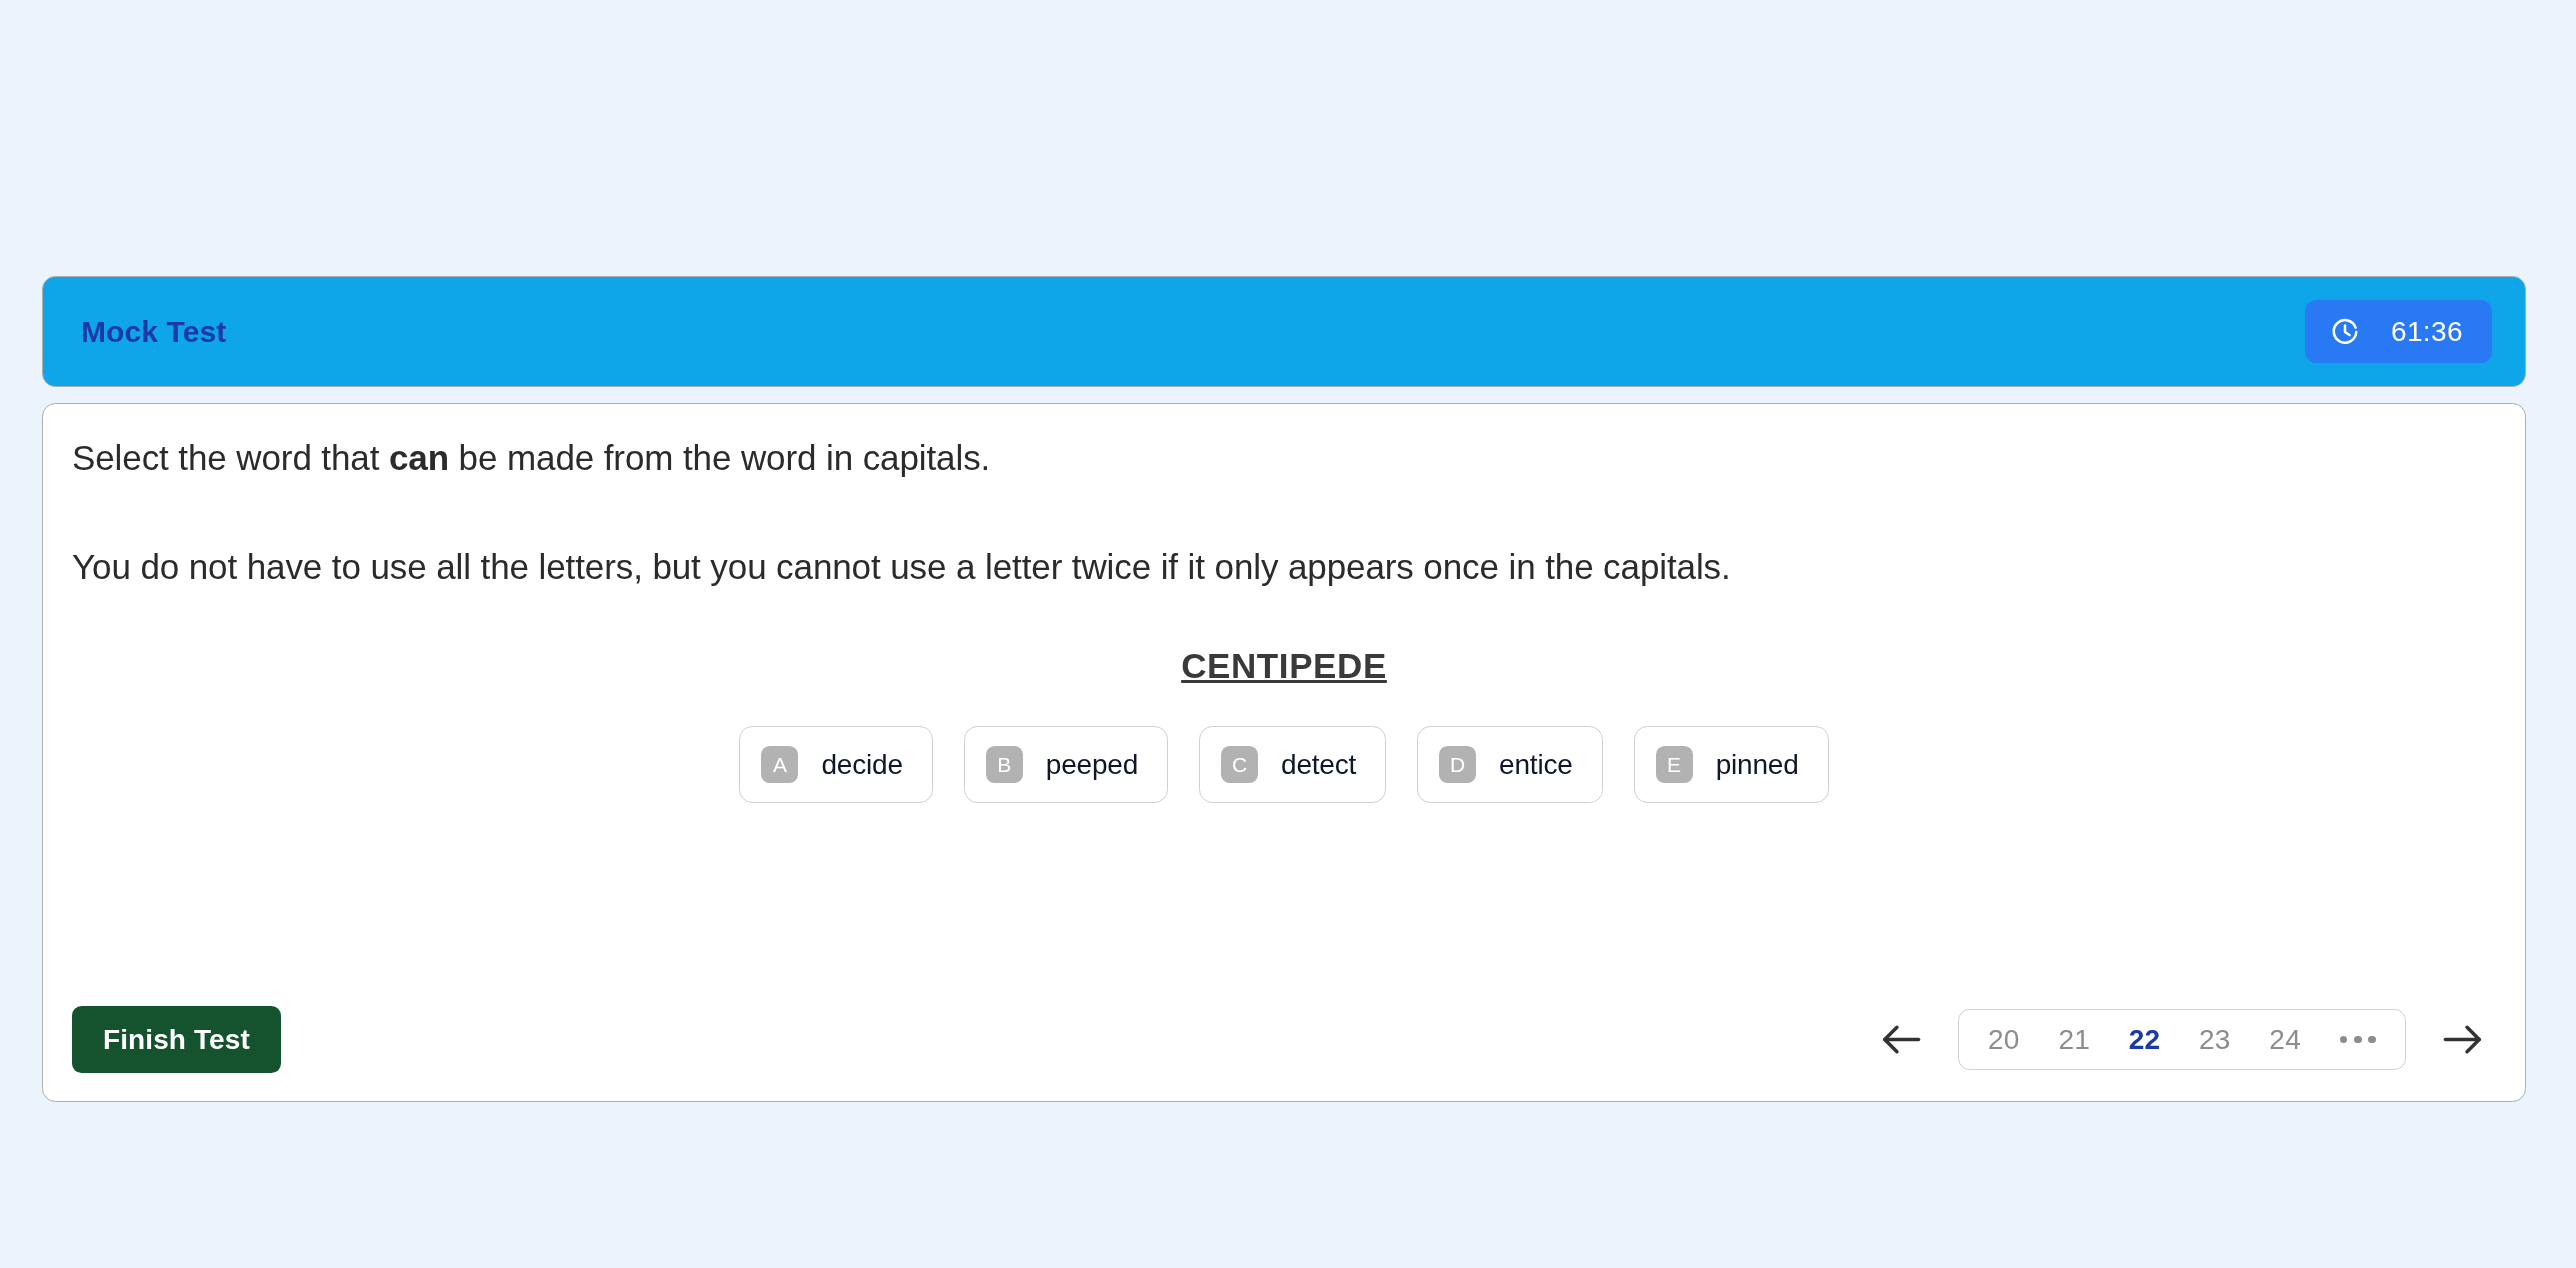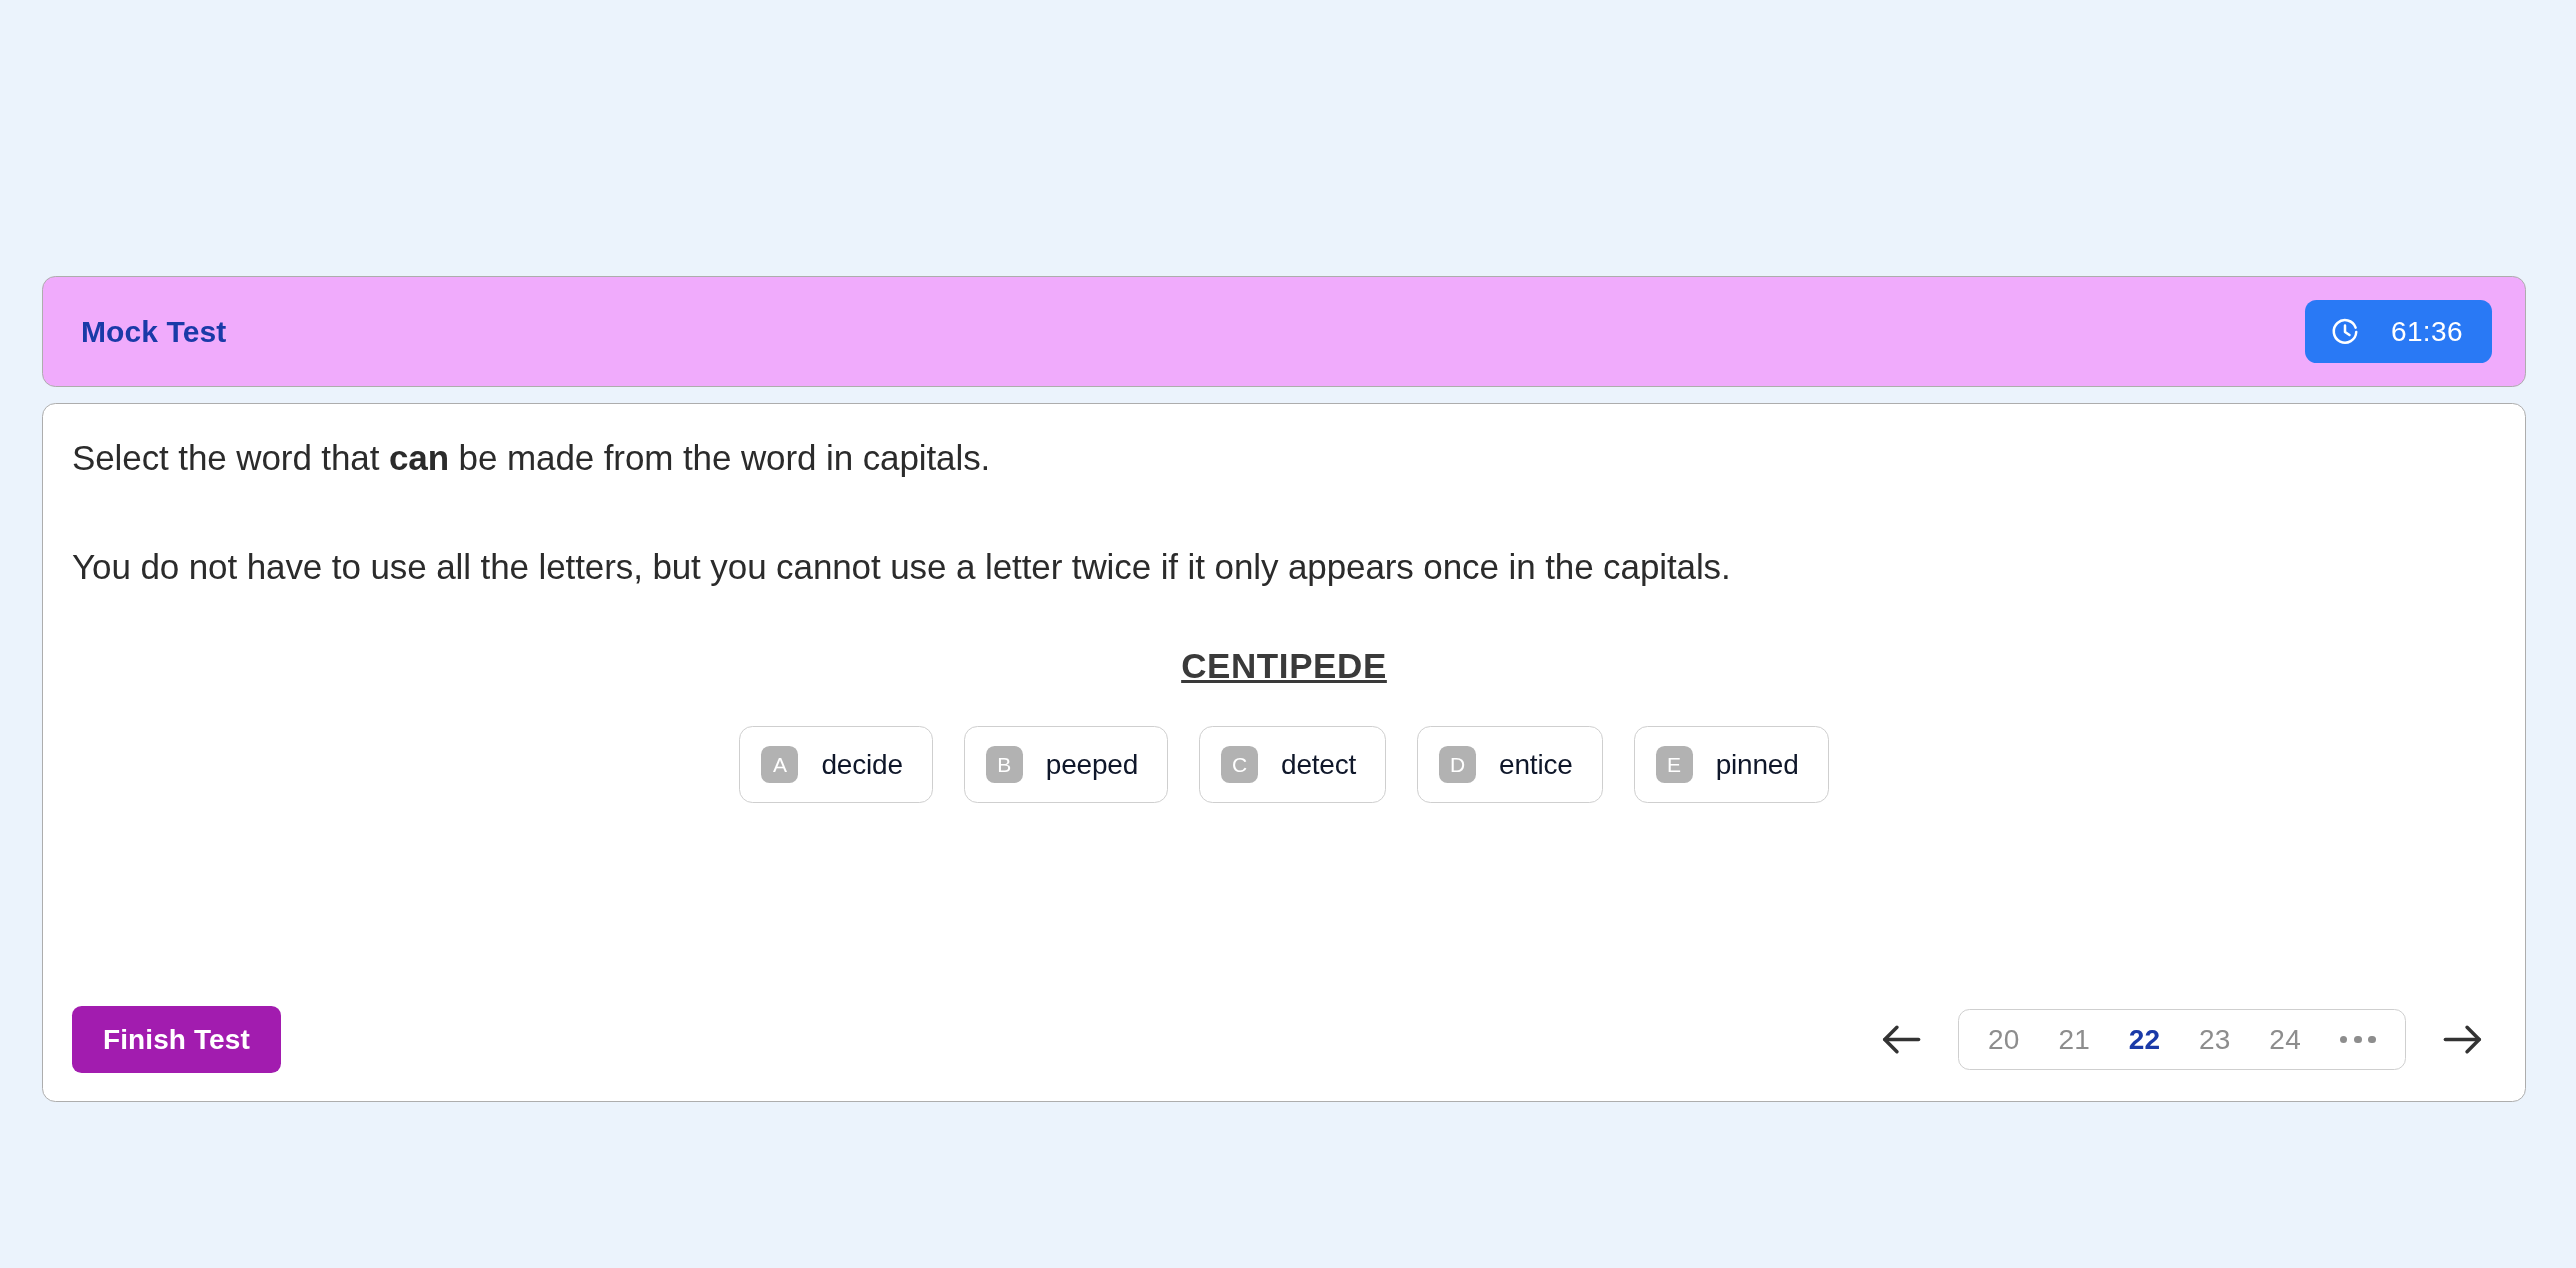--- a/index.html
+++ b/index.html
@@ -21,21 +21,21 @@
     height: 1269px;
   }
 
   
   .header-card {
     position: absolute;
     left: 42px;
     top: 276px;
     width: 2484px;
     height: 111px;
-    background: #f0abfc;
+    background: #0ea5e9;
     border: 1.9px solid #adadad;
     border-radius: 13.4px;
     display: flex;
     align-items: center;
     justify-content: space-between;
     padding: 0 33px 0 38px;
   }
 
   .mock-title {
     color: #1a3aa8;
@@ -158,21 +158,21 @@
     left: 29px;
     right: 29px;
     bottom: 27px;
     height: 69px;
     display: flex;
     align-items: center;
     justify-content: space-between;
   }
 
   .finish-btn {
-    background: #a21caf;
+    background: #14532d;
     color: #ffffff;
     border: none;
     border-radius: 9.6px;
     font-family: "Liberation Sans", sans-serif;
     font-size: 28px;
     font-weight: bold;
     padding: 0 31px;
     height: 67px;
     cursor: pointer;
     letter-spacing: 0.1px;

